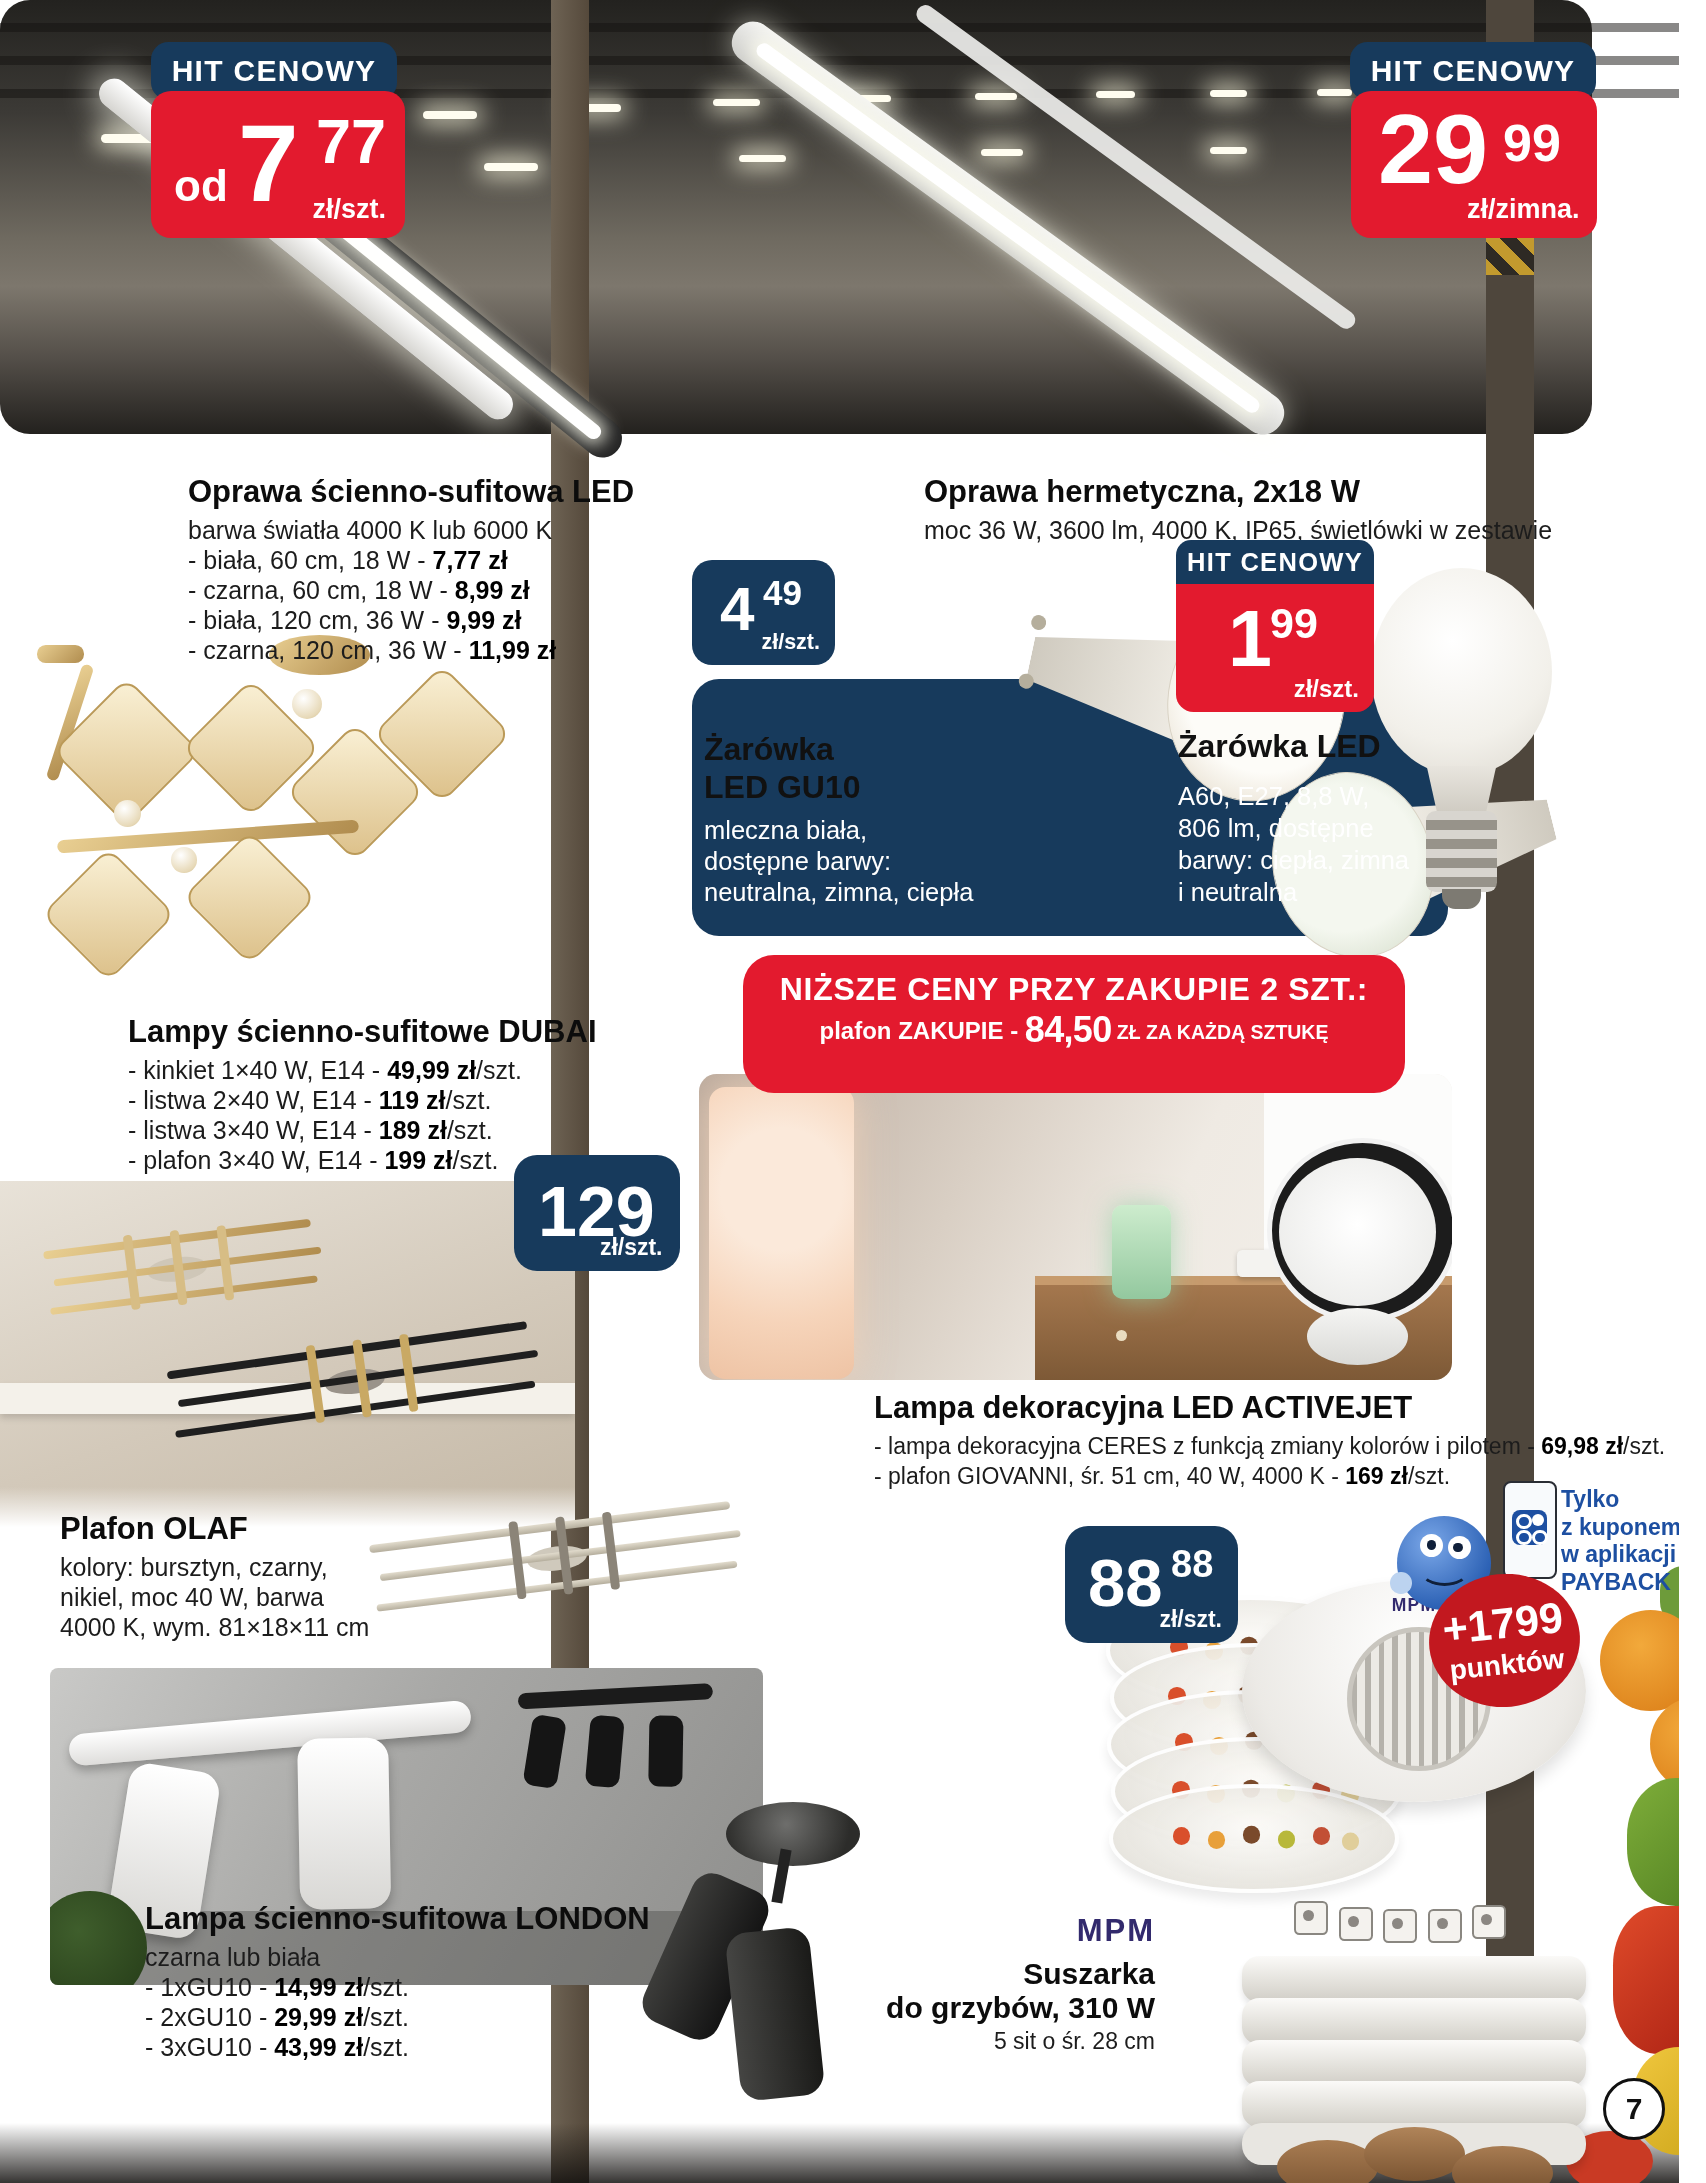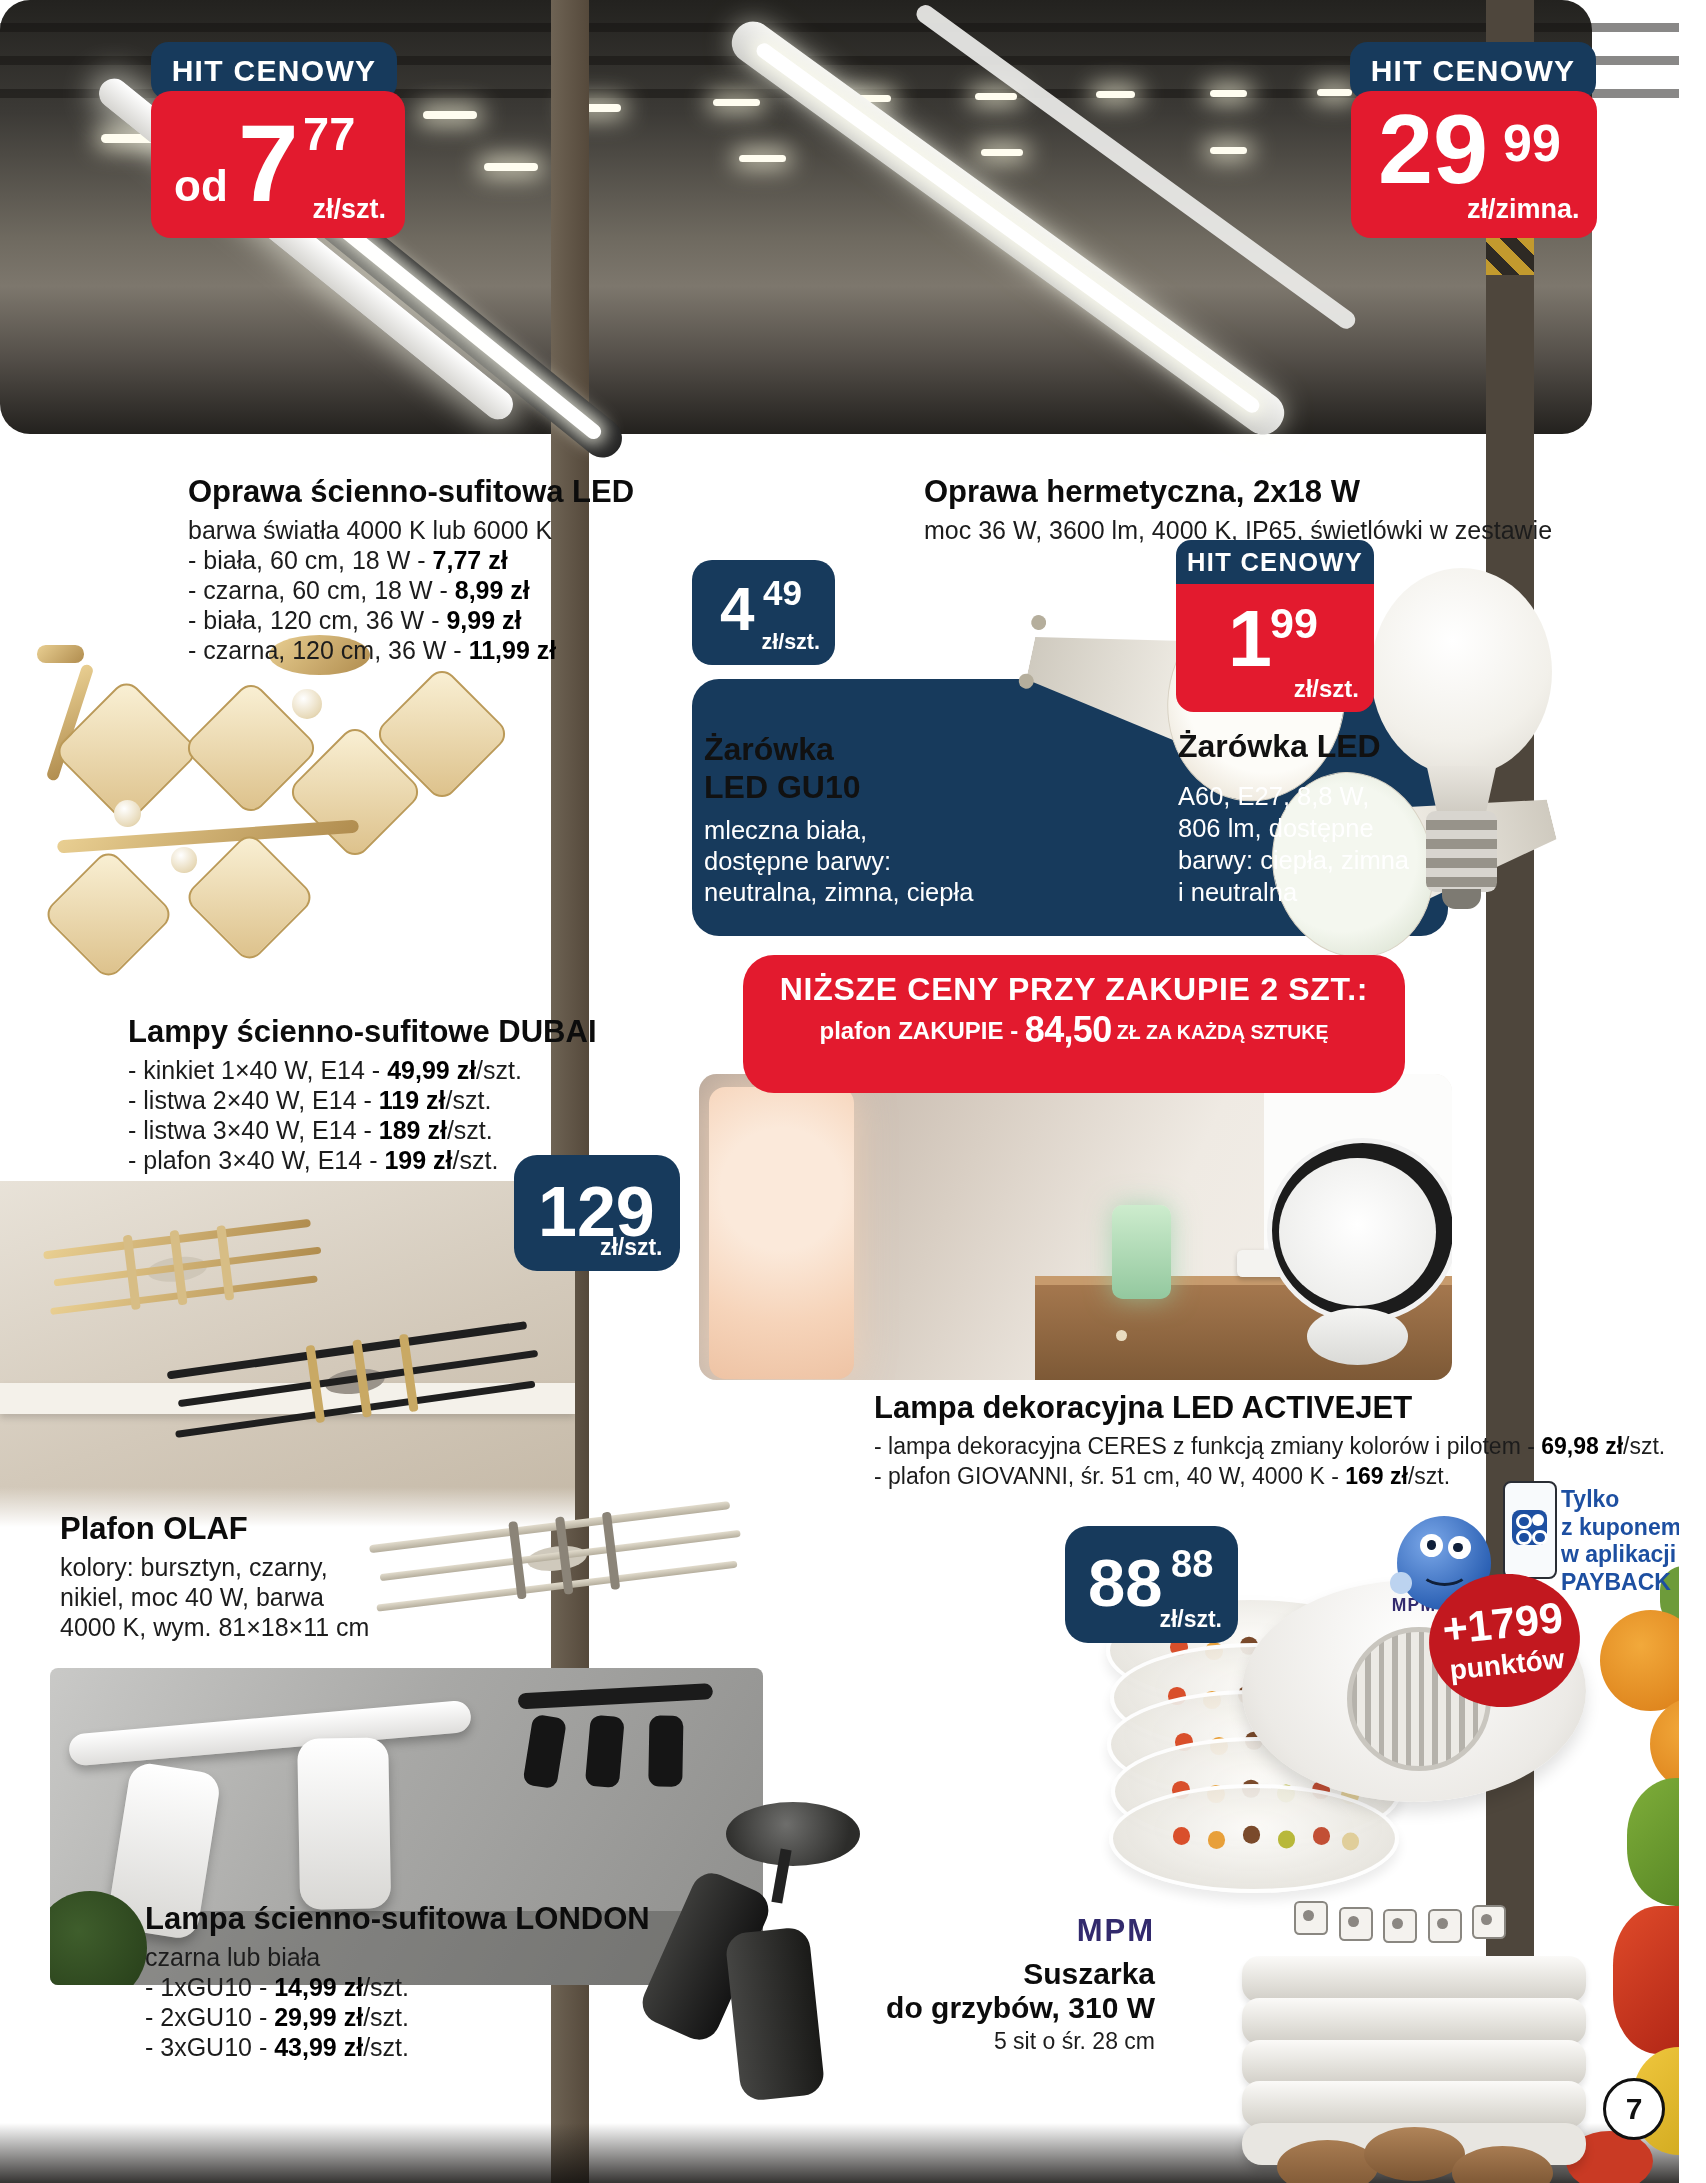--- a/index.html
+++ b/index.html
@@ -129,21 +129,21 @@
         <div class="in"></div>
       </div>
     <div class="tube" style="left:44px;top:234px;width:524px;height:30px;background:linear-gradient(180deg,#ffffff,#d5d4d0);transform:rotate(39deg);box-shadow:0 0 31px 6.7px rgba(255,255,240,.55)"></div>
     <div class="floorfade"></div>
   </div>
 
   <div class="hitbar" style="left:151px;top:42px;width:246px;height:58px;border-radius:17.5px;font-size:30px">HIT CENOWY</div>
   <div class="pricebox" style="left:151px;top:91px;width:254px;height:147px;border-radius:20px">
     <span class="pprefix" style="left:23px;top:73px;font-size:44px">od</span>
     <span class="pnum" style="left:87px;top:17.5px;font-size:109px">7</span>
-    <span class="psup" style="left:152px;top:19px;font-size:47px">77</span>
+    <span class="psup" style="left:165px;top:19px;font-size:63px">77</span>
     <span class="punit" style="right:19px;bottom:15px;font-size:27px">zł/szt.</span>
   </div>
 
   <div class="hitbar" style="left:1350px;top:42px;width:246px;height:58px;border-radius:17.5px;font-size:30px">HIT CENOWY</div>
   <div class="pricebox" style="left:1351px;top:91px;width:246px;height:147px;border-radius:20px">
     <span class="pnum" style="left:27px;top:8px;font-size:99px">29</span>
     <span class="psup" style="left:152px;top:25.5px;font-size:52px">99</span>
     <span class="punit" style="right:17.5px;bottom:15px;font-size:27px">zł/zimna.</span>
   </div>
 

